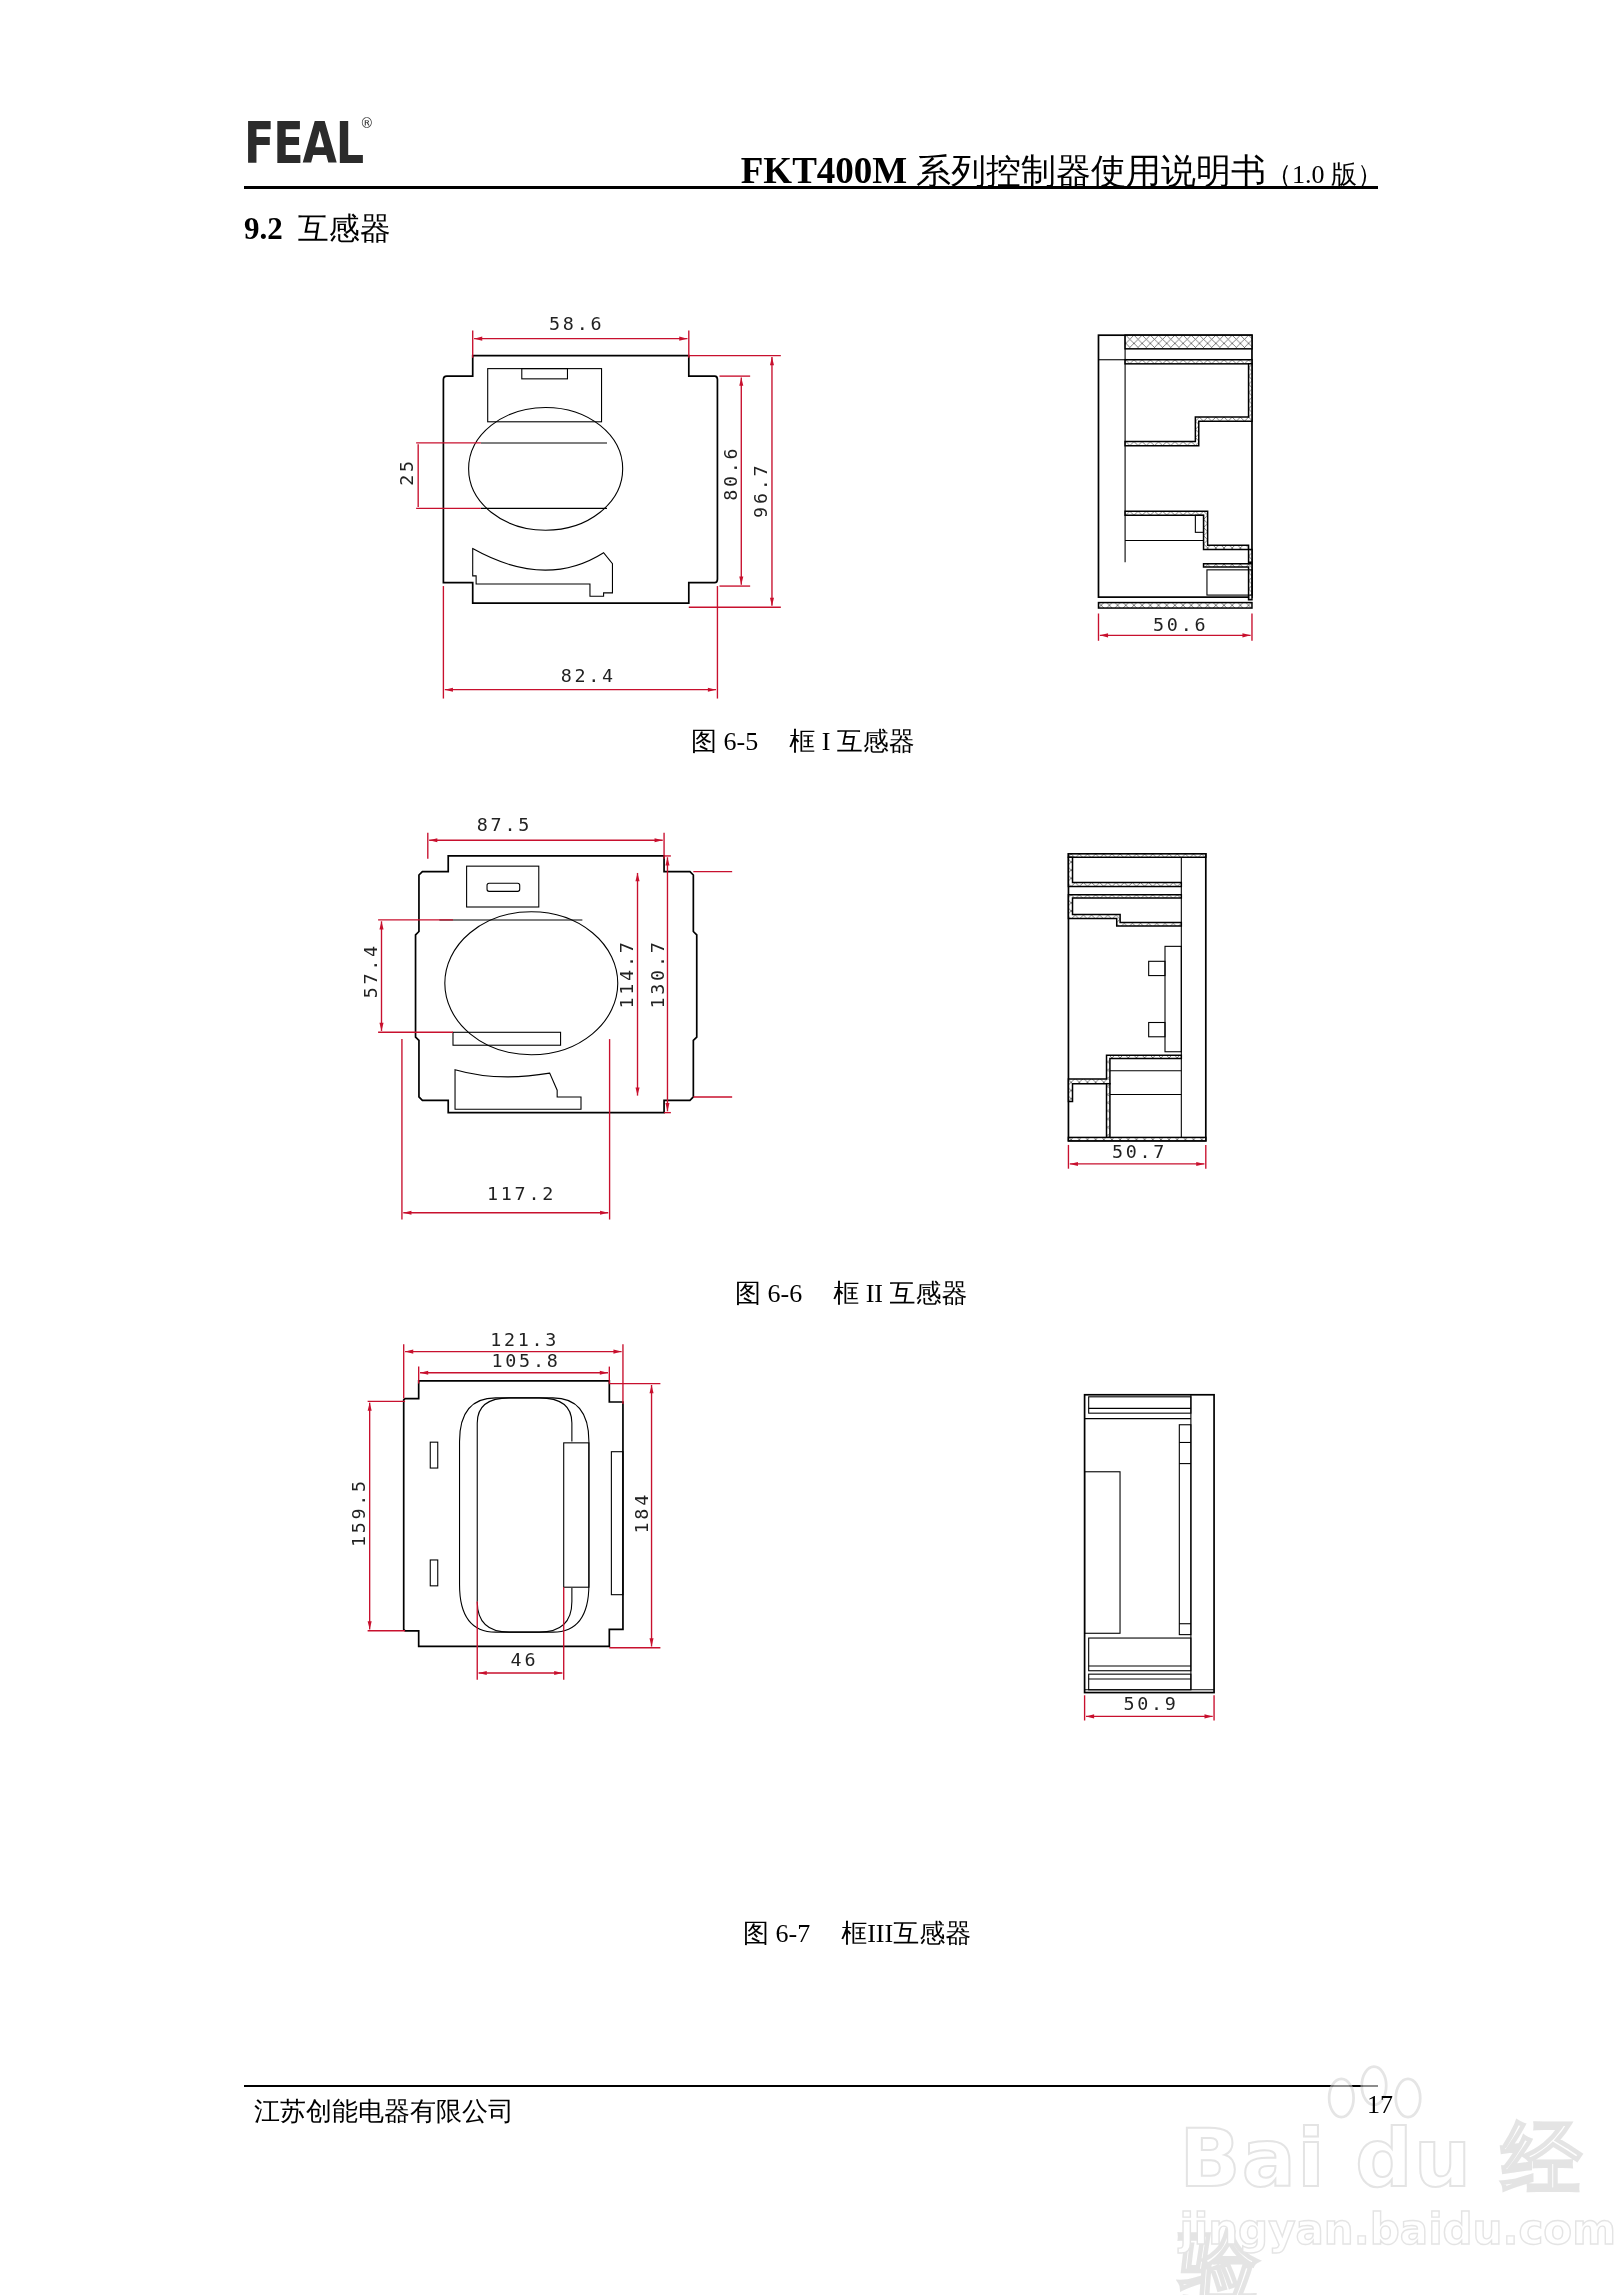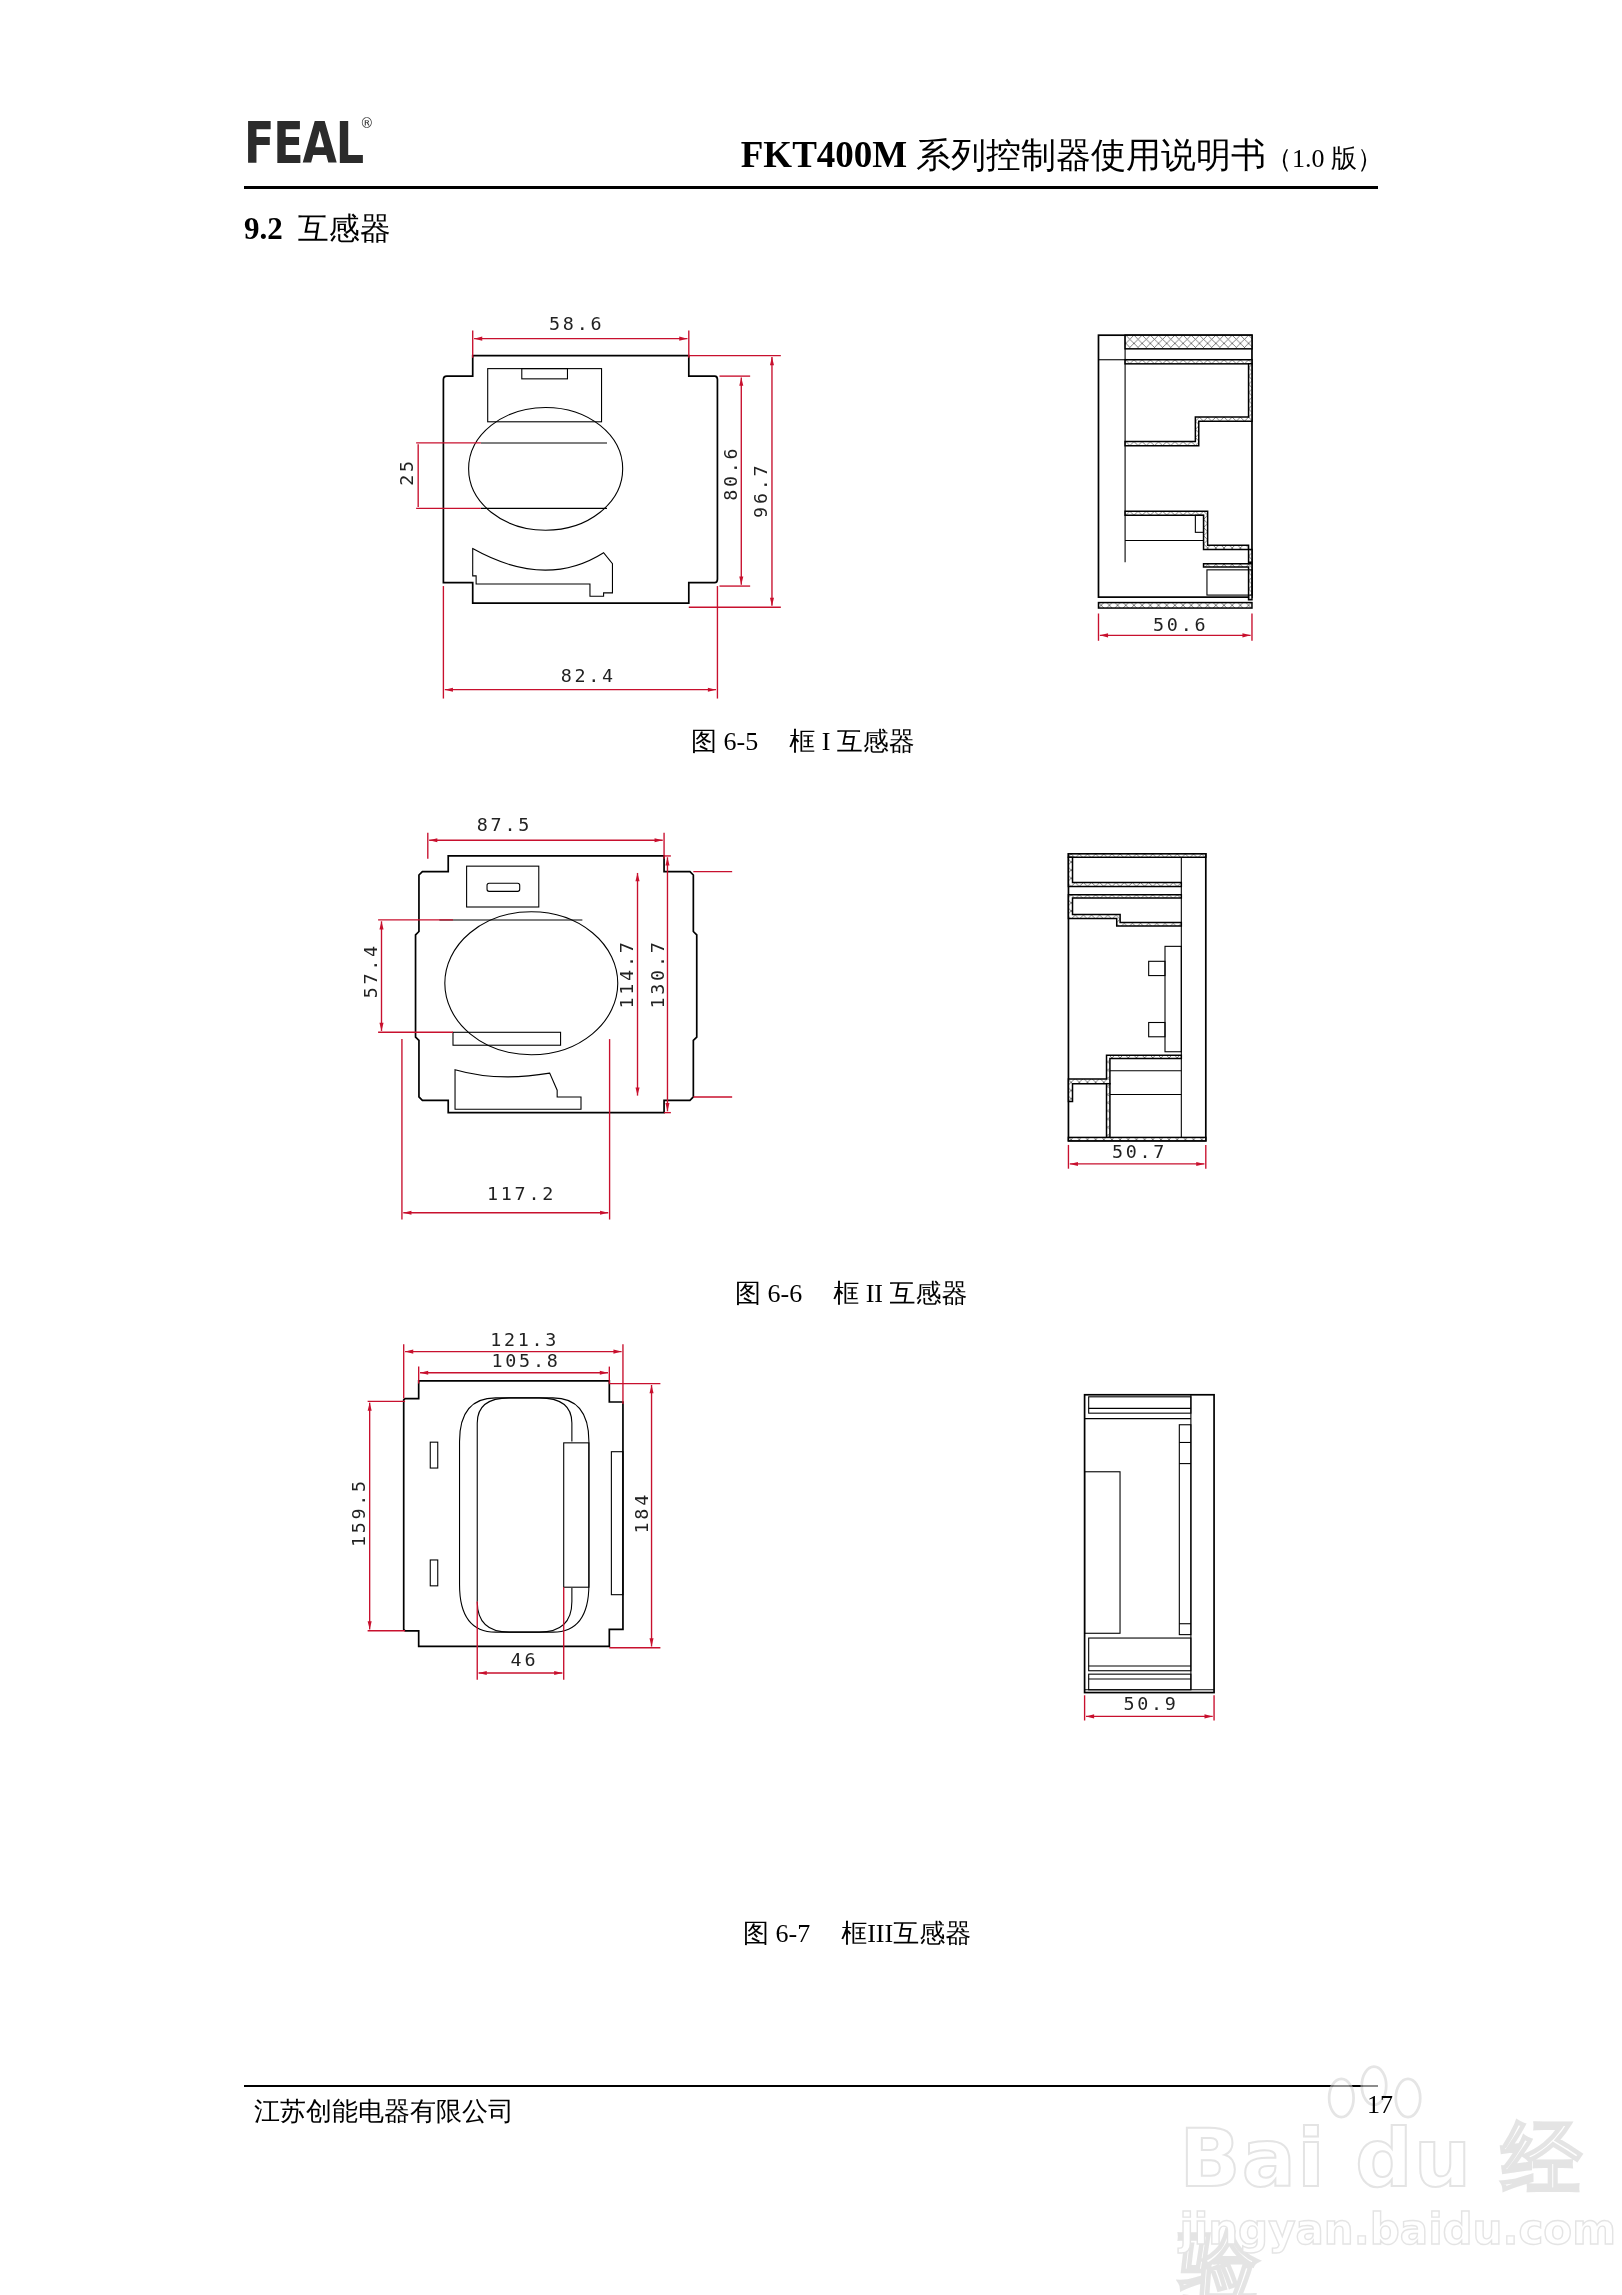--- a/index.html
+++ b/index.html
@@ -5,21 +5,21 @@
   html, body { margin: 0; padding: 0; background: #ffffff; }
   body { width: 1623px; height: 2295px; position: relative; overflow: hidden;
          font-family: "Liberation Serif", "DejaVu Serif", serif; color: #000; }
 
   .logo { position: absolute; left: 244px; top: 115px; font-family: "DejaVu Sans", sans-serif;
           font-weight: 900; font-size: 57px; letter-spacing: -1.4px; color: #2b2b2b;
           transform: scaleX(0.78); transform-origin: left top; line-height: 1; }
   .logo-reg { position: absolute; left: 360px; top: 115px; font-size: 13.6px;
               font-family: "DejaVu Sans", sans-serif; color: #333; }
 
-  .doc-title { position: absolute; right: 240px; top: 136px; font-size: 35px; line-height: 1; white-space: nowrap; }
+  .doc-title { position: absolute; right: 240px; top: 152px; font-size: 35px; line-height: 1; white-space: nowrap; }
   .doc-title .model { font-weight: 700; font-size: 37px; }
   .doc-title .ver { font-size: 26px; }
 
   .header-rule { position: absolute; left: 244px; top: 186px; width: 1134px; height: 2.7px; background: #000; }
 
   .section-heading { position: absolute; left: 244px; top: 213px; font-size: 31px; line-height: 1; }
   .section-heading .num { font-weight: 700; margin-right: 15px; }
 
   .figure { position: absolute; }
   .figure svg { position: absolute; left: 0; top: 0; overflow: visible; }

